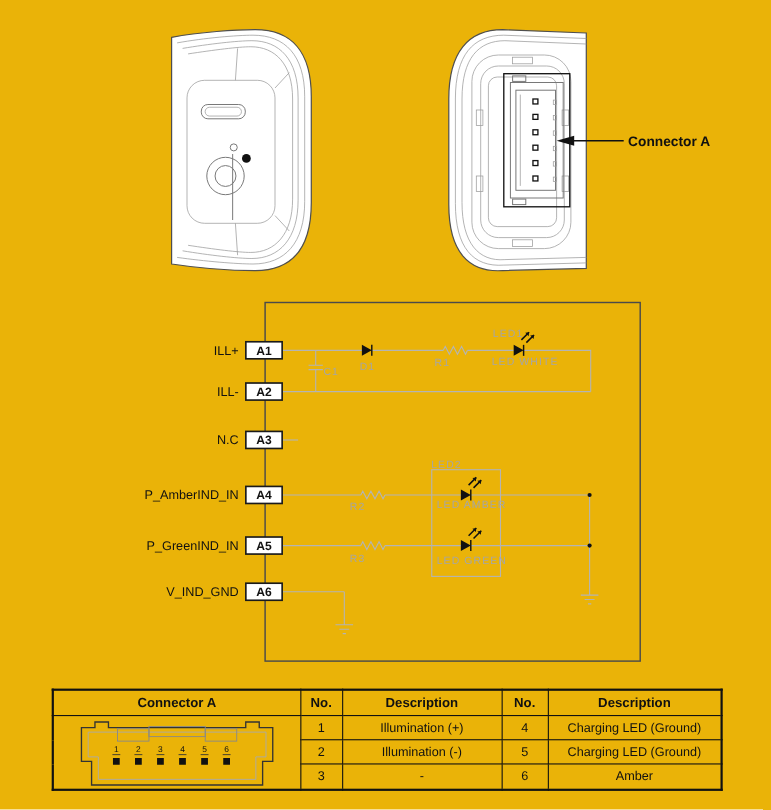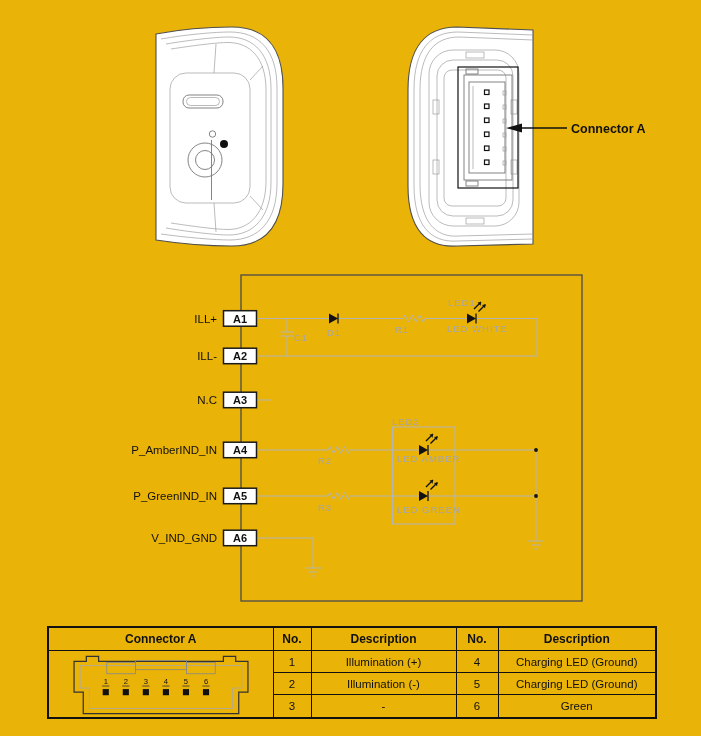--- a/index.html
+++ b/index.html
@@ -253,19 +253,19 @@
     <tr>
       <td>2</td>
       <td>Illumination (-)</td>
       <td>5</td>
       <td>Charging LED (Ground)</td>
     </tr>
     <tr>
       <td>3</td>
       <td>-</td>
       <td>6</td>
-      <td>Green</td>
+      <td>Amber</td>
     </tr>
   </tbody>
       </table>
 </div>
 
 </div>
 
 </body></html>

